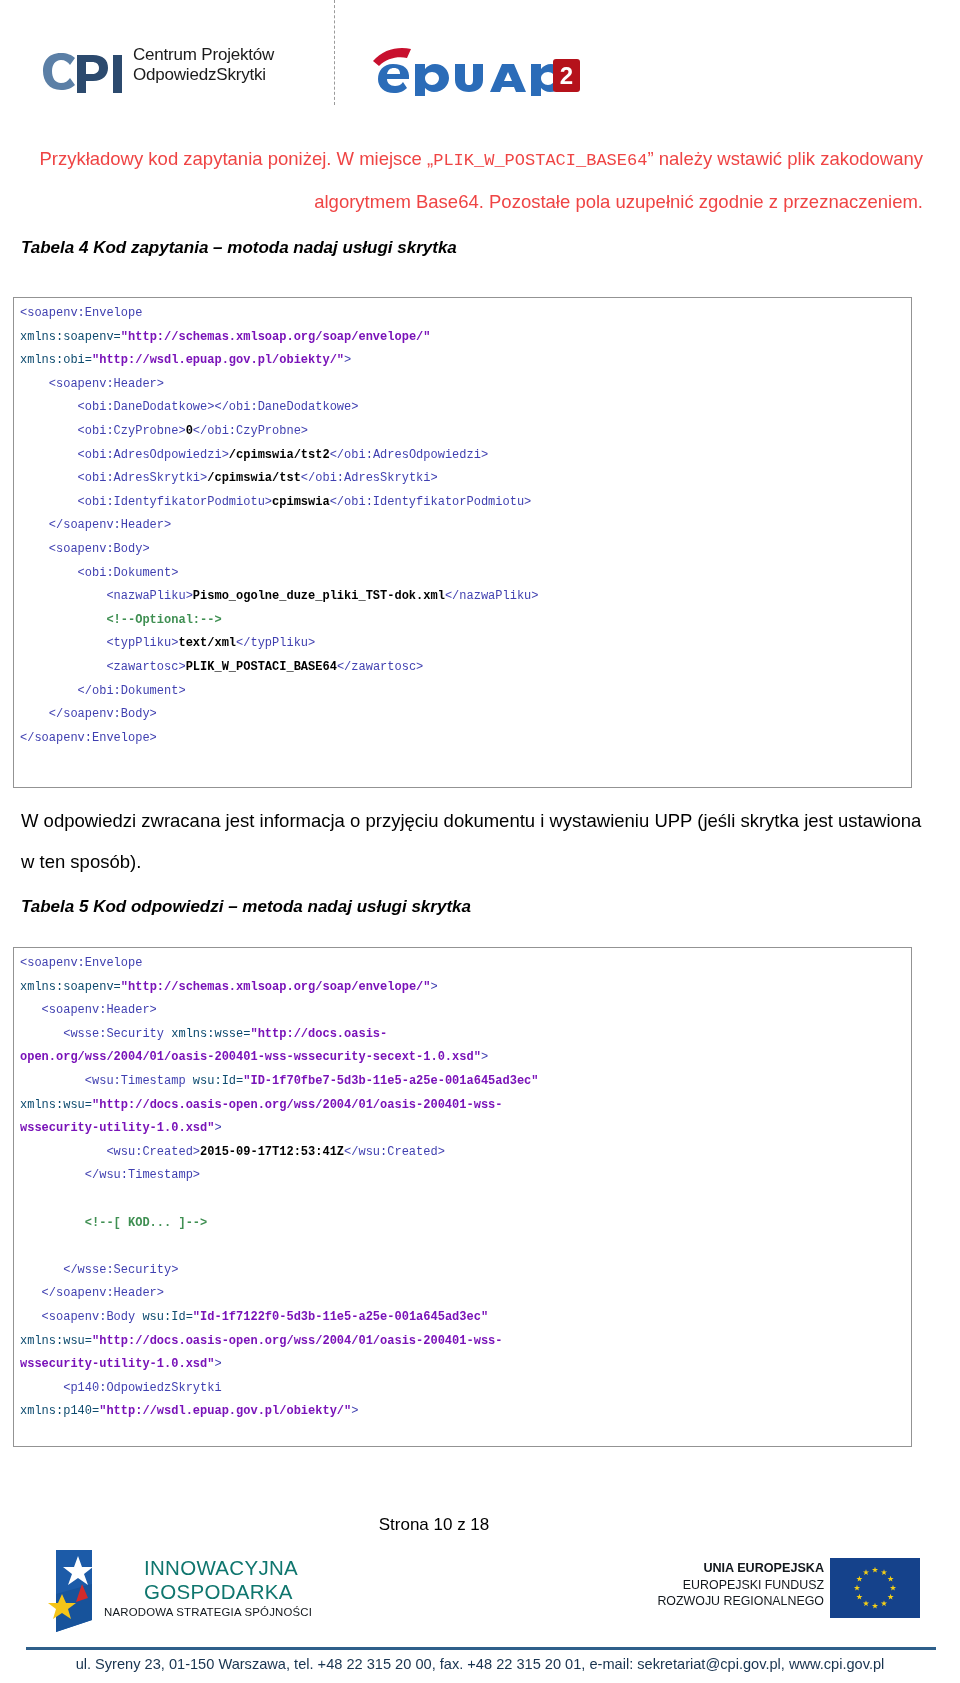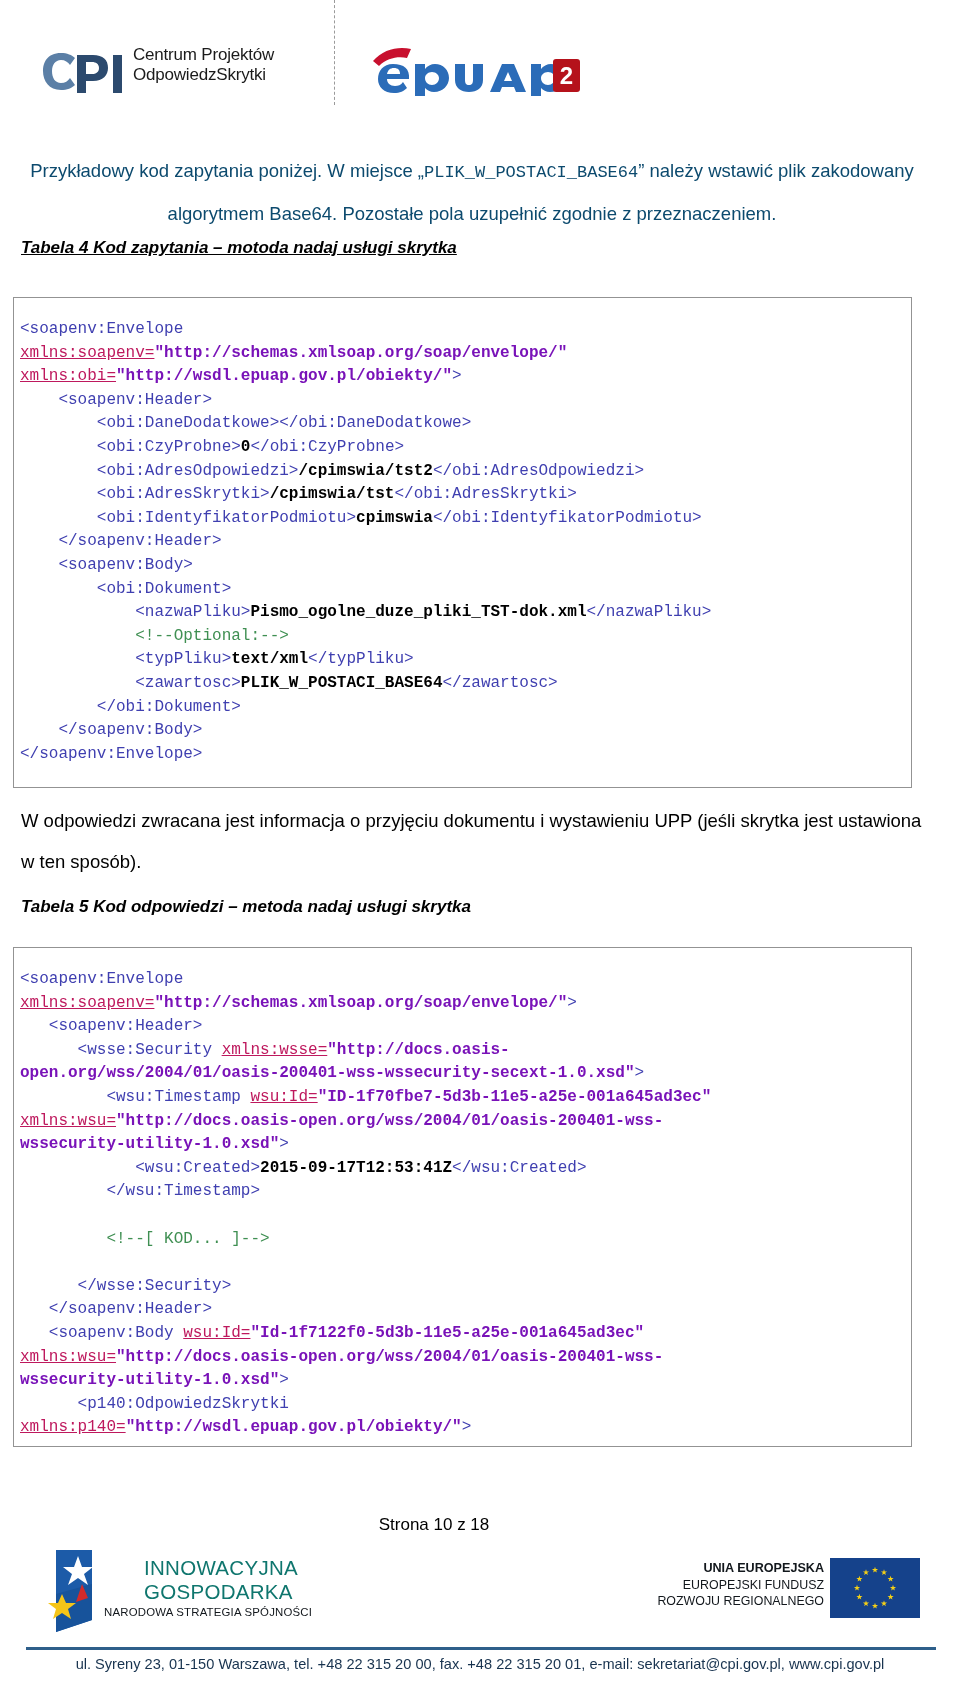--- a/index.html
+++ b/index.html
@@ -66,84 +66,84 @@
   }
   .epuap-wordmark {
     position: absolute;
     left: 0; top: 0;
   }
 
   
   .intro-para {
     position: absolute;
     left: 21px;
-    top: 150px;
+    top: 138px;
     width: 902px;
     font-size: 18.5px;
     line-height: 41px;
-    color: #0c4a6e;
-    text-align: center;
+    color: #ef4444;
+    text-align: right;
   }
   .mono-inline {
     font-family: "Liberation Mono", monospace;
     font-size: 17px;
   }
 
   .table-caption {
     position: absolute;
     left: 21px;
     font-style: italic;
     font-weight: bold;
     font-size: 17px;
     color: #000;
     white-space: nowrap;
   }
-  #caption-tabela4 { top: 238px; text-decoration: underline; }
+  #caption-tabela4 { top: 238px; }
   #caption-tabela5 { top: 897px; }
 
   .mid-para {
     position: absolute;
     left: 21px;
     top: 800px;
     width: 905px;
     font-size: 18.5px;
     line-height: 41px;
     color: #000;
   }
 
   
   .code-block {
     position: absolute;
     left: 13px;
     box-sizing: border-box;
     border: 1px solid #939393;
     background: #ffffff;
     font-family: "Liberation Mono", "DejaVu Sans Mono", monospace;
-    font-size: 16px;
+    font-size: 12px;
     line-height: 23.6px;
     white-space: pre;
     overflow: hidden;
-    padding: 20px 5px 5px 6px;
+    padding: 4px 5px 5px 6px;
   }
   #code-request {
     top: 297px;
     width: 899px;
     height: 491px;
   }
   #code-response {
     top: 947px;
     width: 899px;
     height: 500px;
   }
 
   .tok-tag   { color: #3f3fb0; }
-  .tok-attr  { color: #be185d; text-decoration: underline; }
+  .tok-attr  { color: #0c4a6e; }
   .tok-val   { color: #7912b8; font-weight: bold; }
   .tok-text  { color: #000000; font-weight: bold; }
-  .tok-cmt   { color: #3f8f52; }
+  .tok-cmt   { color: #3f8f52; font-weight: bold; }
 
   
   .page-number {
     position: absolute;
     top: 1515px;
     left: 0;
     width: 868px;
     text-align: center;
     font-size: 17px;
     color: #000;

